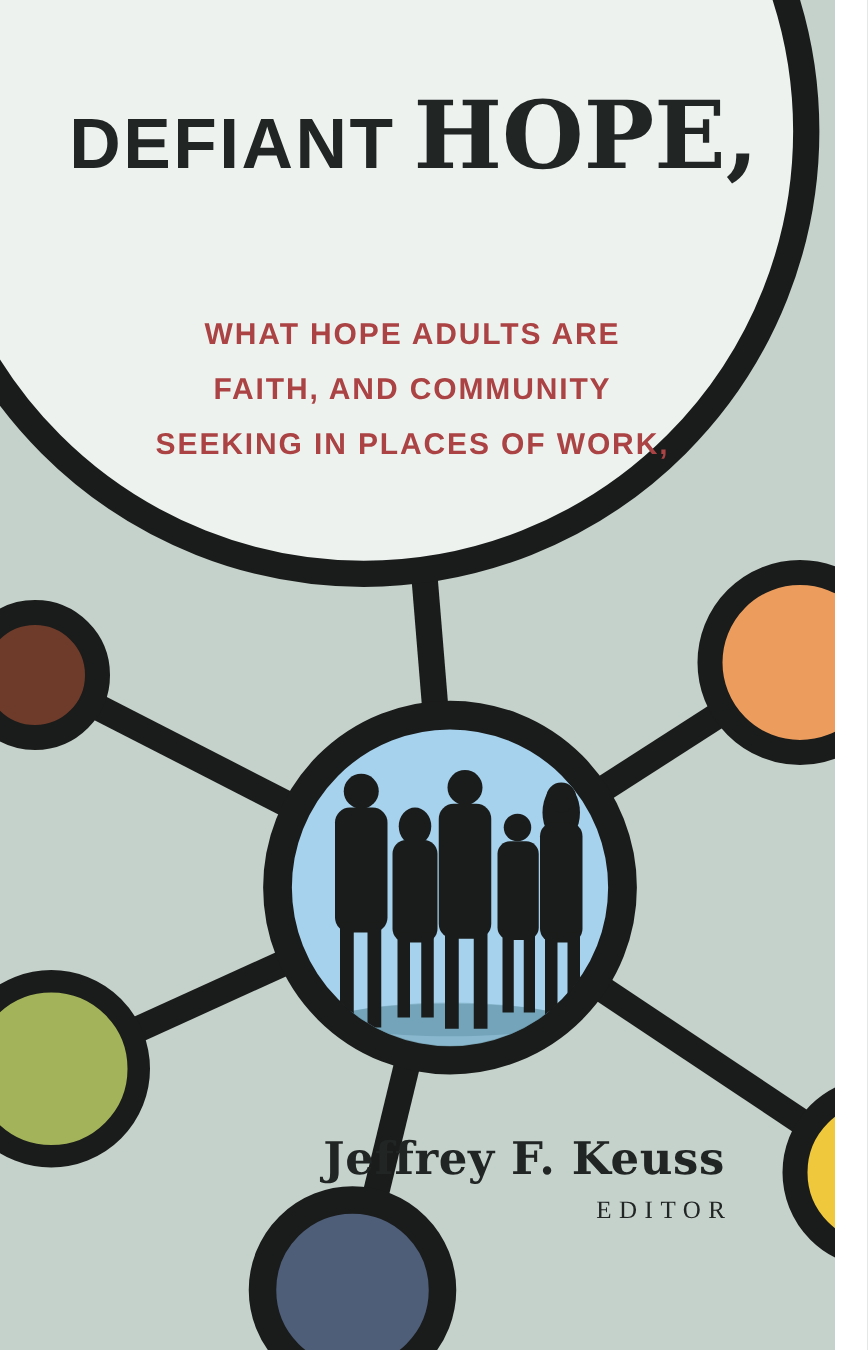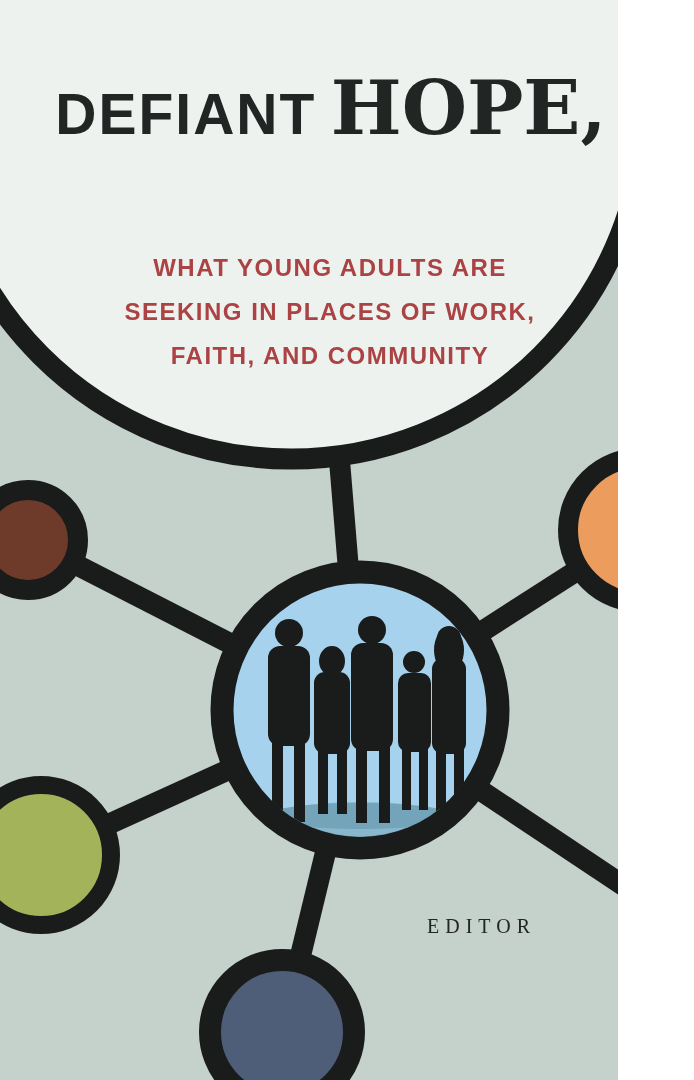--- a/index.html
+++ b/index.html
@@ -12,25 +12,24 @@
     --c-node_brown:#6e3b2a;
     --c-node_orange:#ec9d5e;
     --c-node_olive:#a3b35a;
     --c-node_yellow:#efc83c;
     --c-node_slate:#4e5d78;
     --c-reflection_teal:#84b4c8;
   }
   html,body{margin:0;padding:0;}
   .cover{
     position:relative;
-    width:574px;height:1080px;
+    width:668px;height:1080px;
     background:var(--c-background);
     overflow:hidden;
     font-family:"Liberation Sans",sans-serif;
-    padding-left:44px;
   }
   .net{position:absolute;left:0;top:0;}
   .spoke{stroke:var(--c-ink);stroke-width:21;}
   .ring{stroke:var(--c-ink);}
   .big-circle{fill:var(--c-paper);stroke-width:21;}
   .hub-fill{fill:var(--c-hub_blue);stroke-width:23;}
   .n-brown{fill:var(--c-node_brown);stroke-width:20;}
   .n-orange{fill:var(--c-node_orange);stroke-width:20;}
   .n-olive{fill:var(--c-node_olive);stroke-width:18;}
   .n-yellow{fill:var(--c-node_yellow);stroke-width:20;}
@@ -135,22 +134,23 @@
       </g>
     </g>
   </svg>
 
   <div class="title-l1">
     <span class="t-sans">DEFIANT</span>
     <span class="t-serif">HOPE,</span>
   </div>
 
   <div class="subtitle">
-    <div>WHAT YOUNG ADULTS ARE</div>
+    <div>WHAT HOPE ADULTS ARE</div>
+    <div>FAITH, AND COMMUNITY</div>
     <div>SEEKING IN PLACES OF WORK,</div>
-    <div>FAITH, AND COMMUNITY</div>
   </div>
 
   <div class="author">
+    <div class="author-name">Jeffrey F. Keuss</div>
     <div class="author-role">EDITOR</div>
   </div>
 
 </div>
 
 </body></html>

